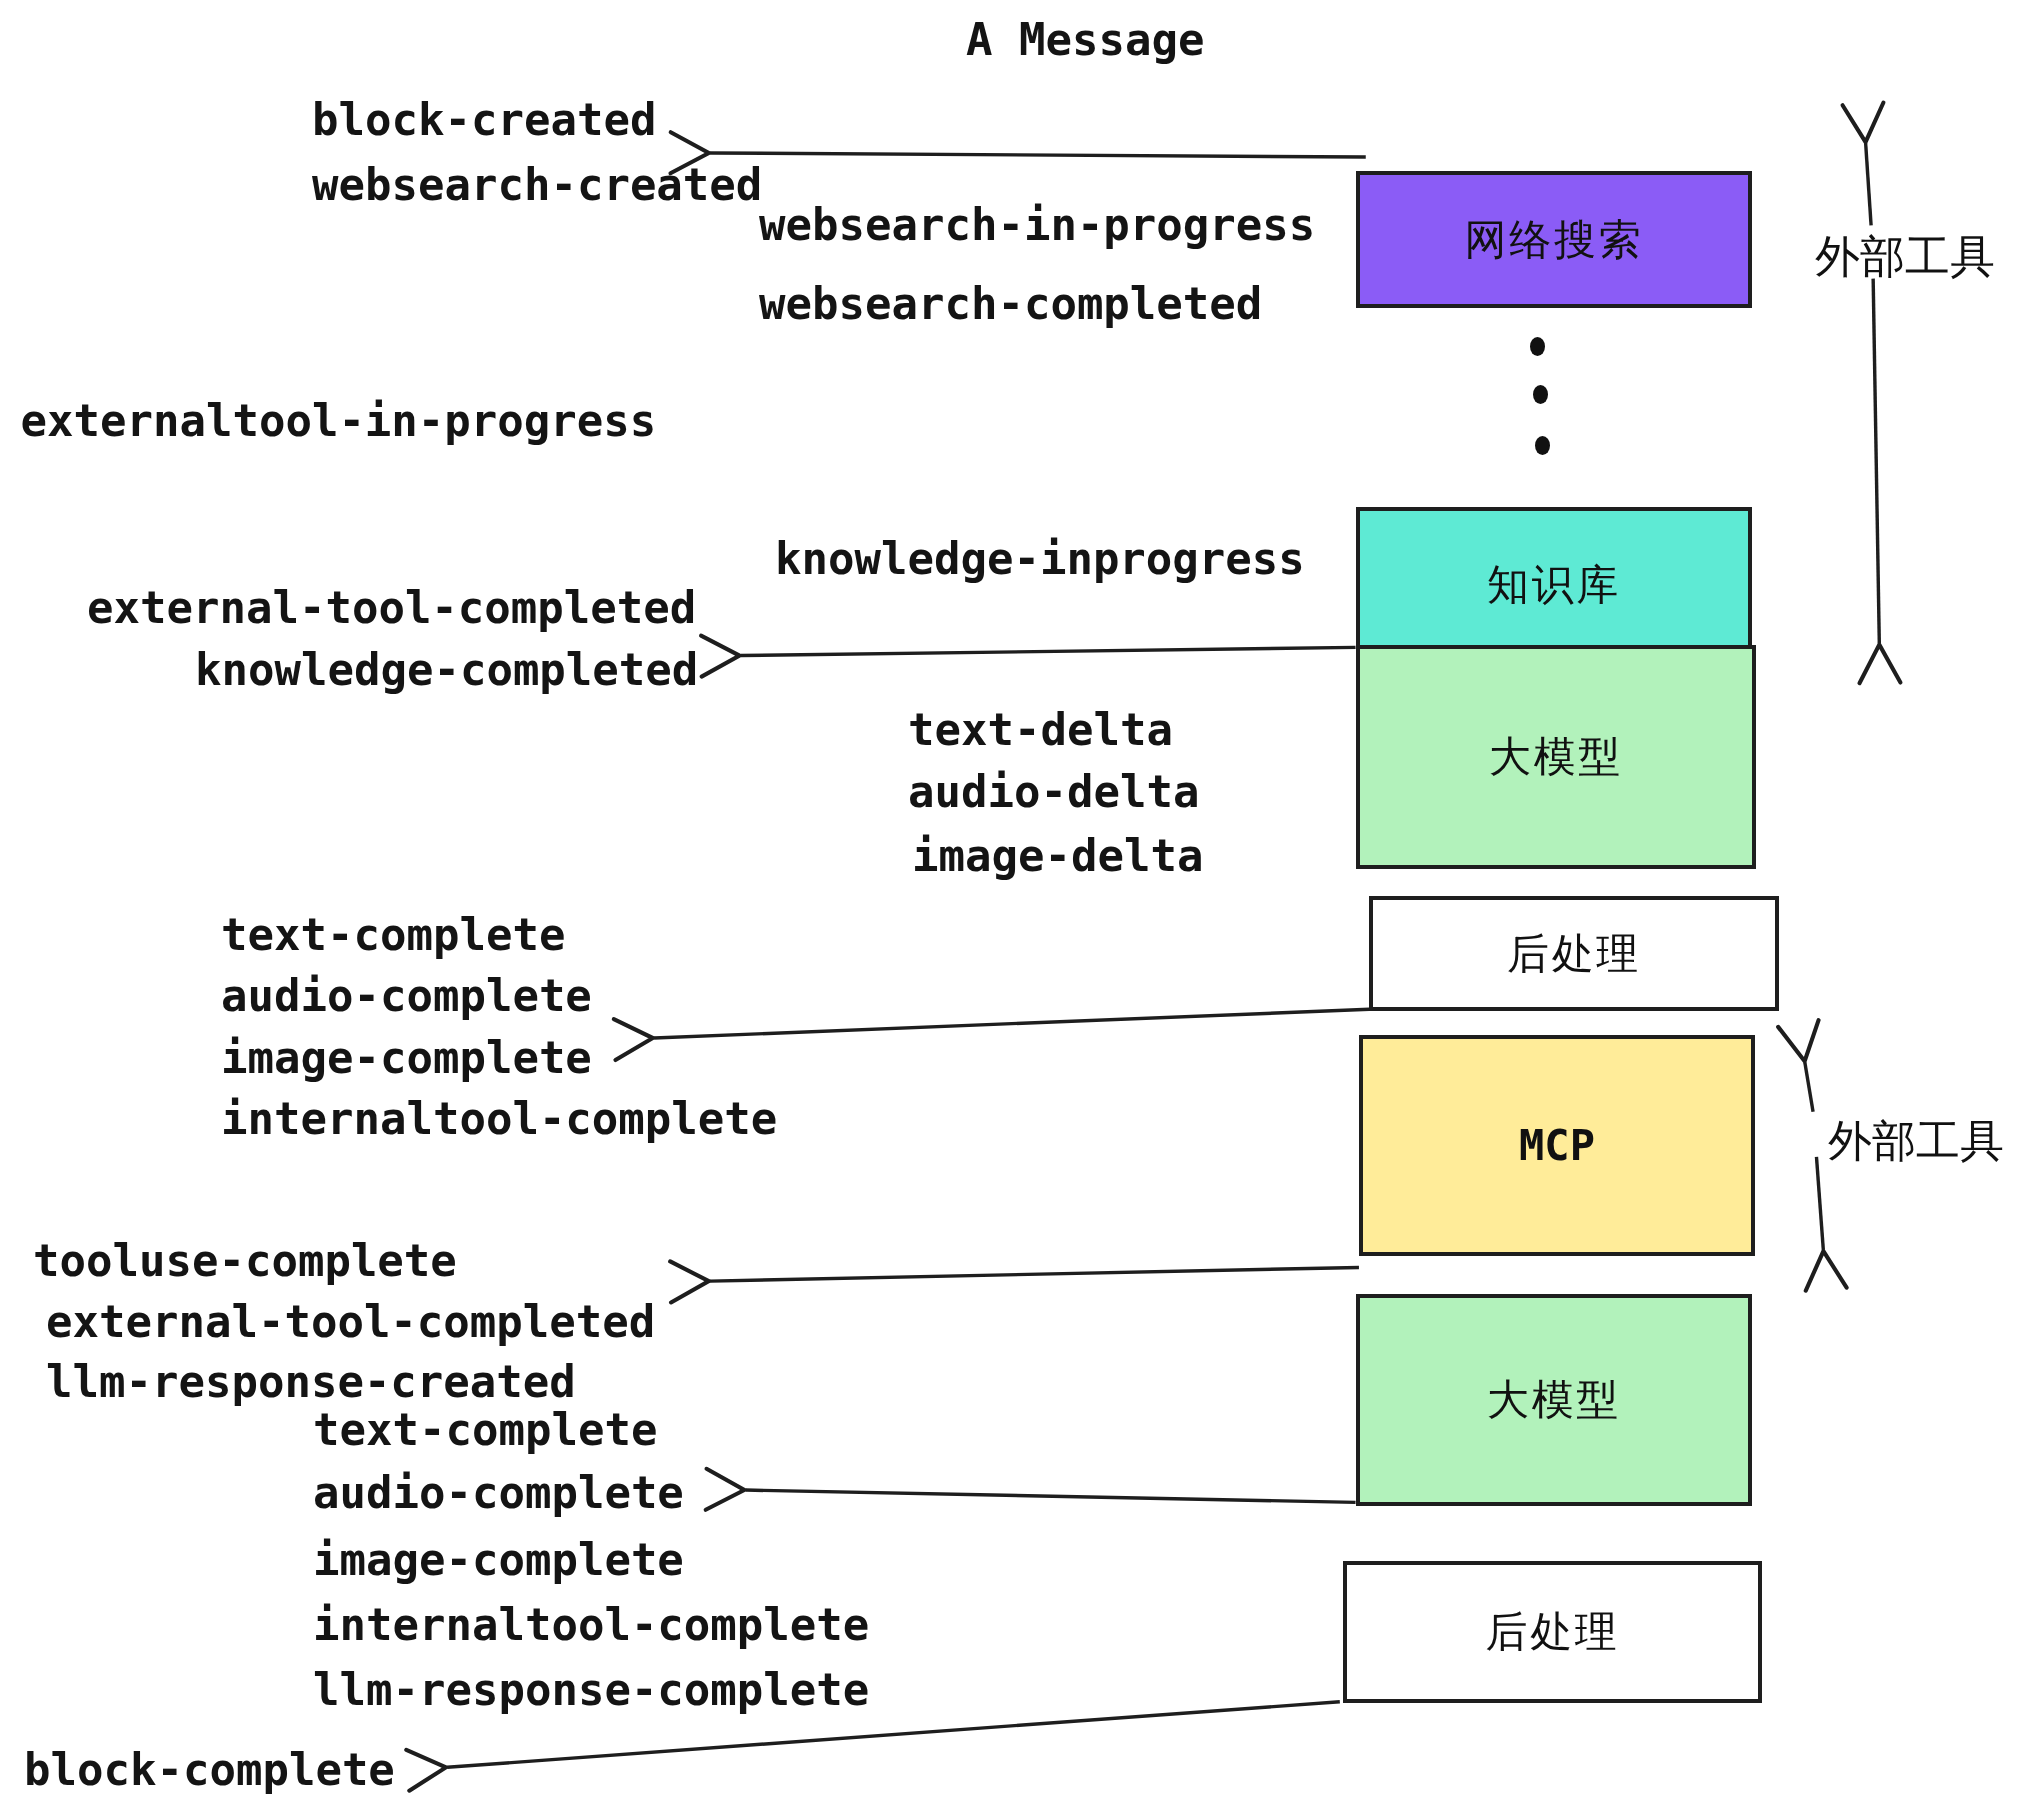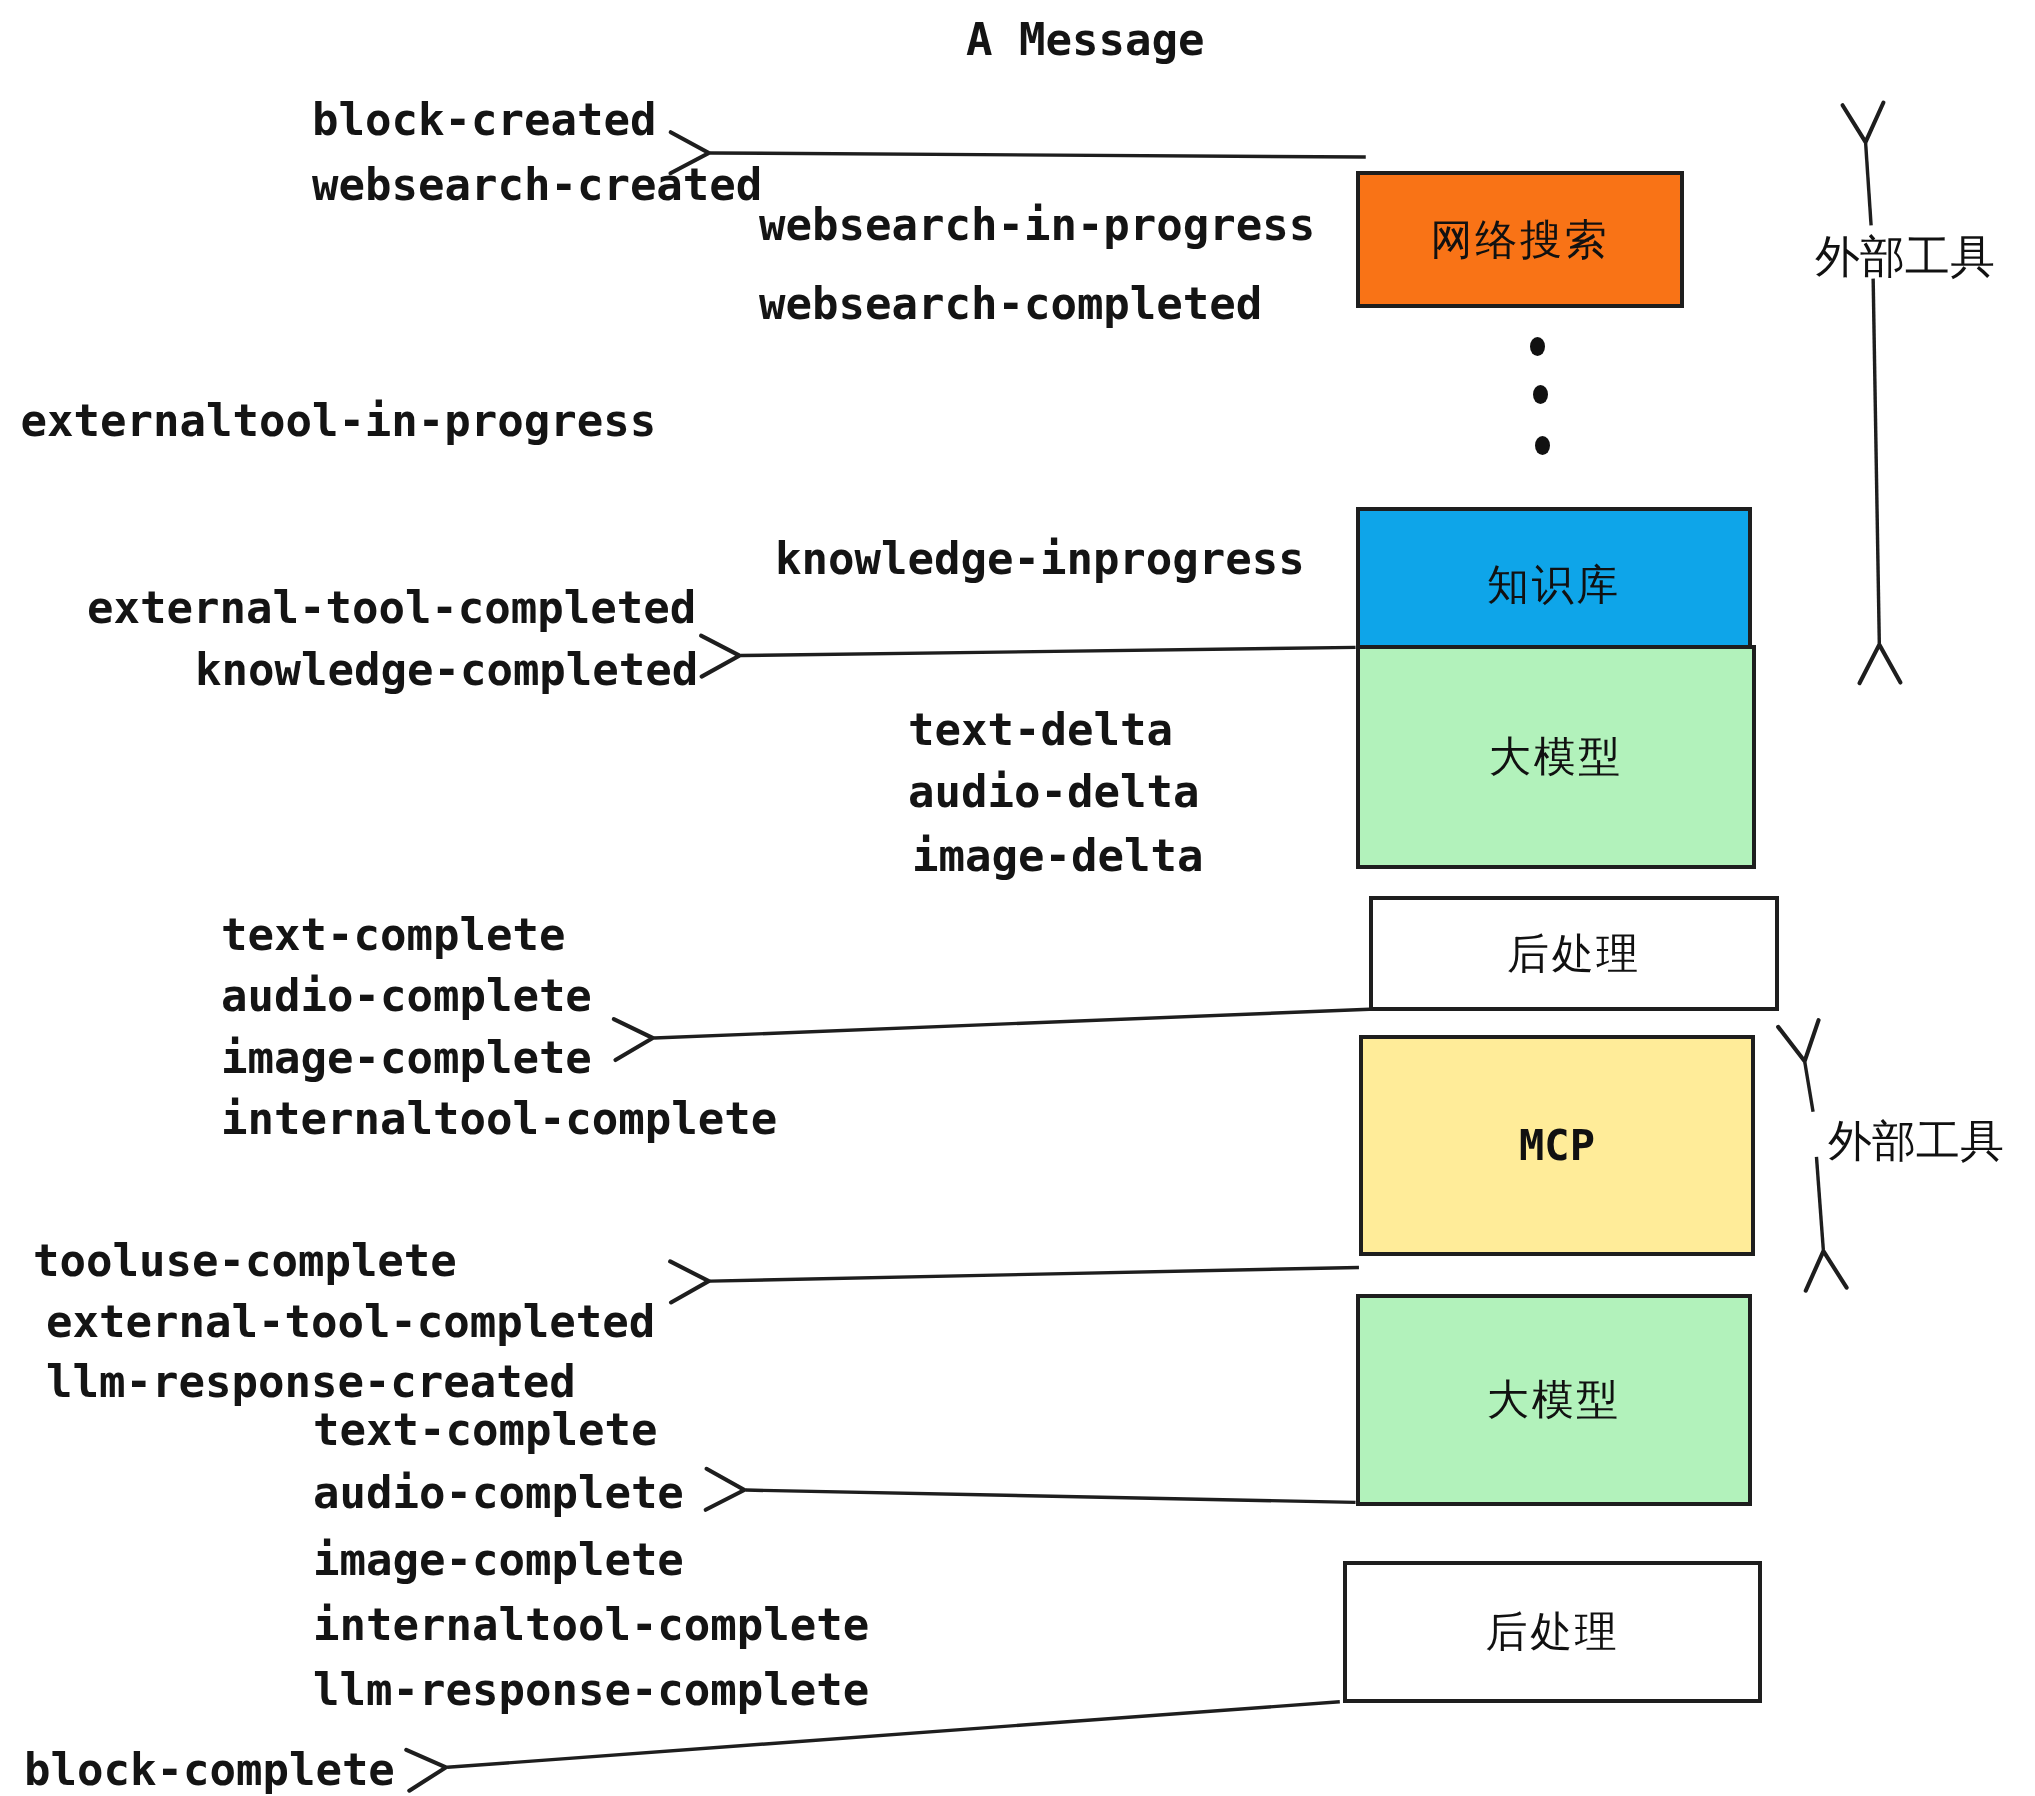--- a/index.html
+++ b/index.html
@@ -94,29 +94,29 @@
   <div class="evt" style="left:33px;top:1233px;">tooluse-complete</div>
   <div class="evt" style="left:46px;top:1294px;">external-tool-completed</div>
   <div class="evt" style="left:46px;top:1354px;">llm-response-created</div>
   <div class="evt" style="left:313px;top:1402px;">text-complete</div>
   <div class="evt" style="left:313px;top:1465px;">audio-complete</div>
   <div class="evt" style="left:313px;top:1532px;">image-complete</div>
   <div class="evt" style="left:313px;top:1597px;">internaltool-complete</div>
   <div class="evt" style="left:313px;top:1662px;">llm-response-complete</div>
   <div class="evt" style="left:24px;top:1742px;">block-complete</div>
 
-  <div class="box" style="left:1356px;top:171px;width:328px;height:137px;background:#f97316;">
+  <div class="box" style="left:1356px;top:171px;width:396px;height:137px;background:#8b5cf6;">
     <span class="lbl">网络搜索</span>
   </div>
 
   <div class="dot" style="left:1530px;top:337px;"></div>
   <div class="dot" style="left:1533px;top:385px;"></div>
   <div class="dot" style="left:1535px;top:436px;"></div>
 
-  <div class="box" style="left:1356px;top:507px;width:396px;height:156px;background:#0ea5e9;">
+  <div class="box" style="left:1356px;top:507px;width:396px;height:156px;background:#5eead4;">
     <span class="lbl">知识库</span>
   </div>
 
   <div class="box" style="left:1356px;top:645px;width:400px;height:224px;background:#b2f2bb;">
     <span class="lbl">大模型</span>
   </div>
 
   <div class="box" style="left:1369px;top:896px;width:410px;height:115px;background:#ffffff;">
     <span class="lbl">后处理</span>
   </div>

